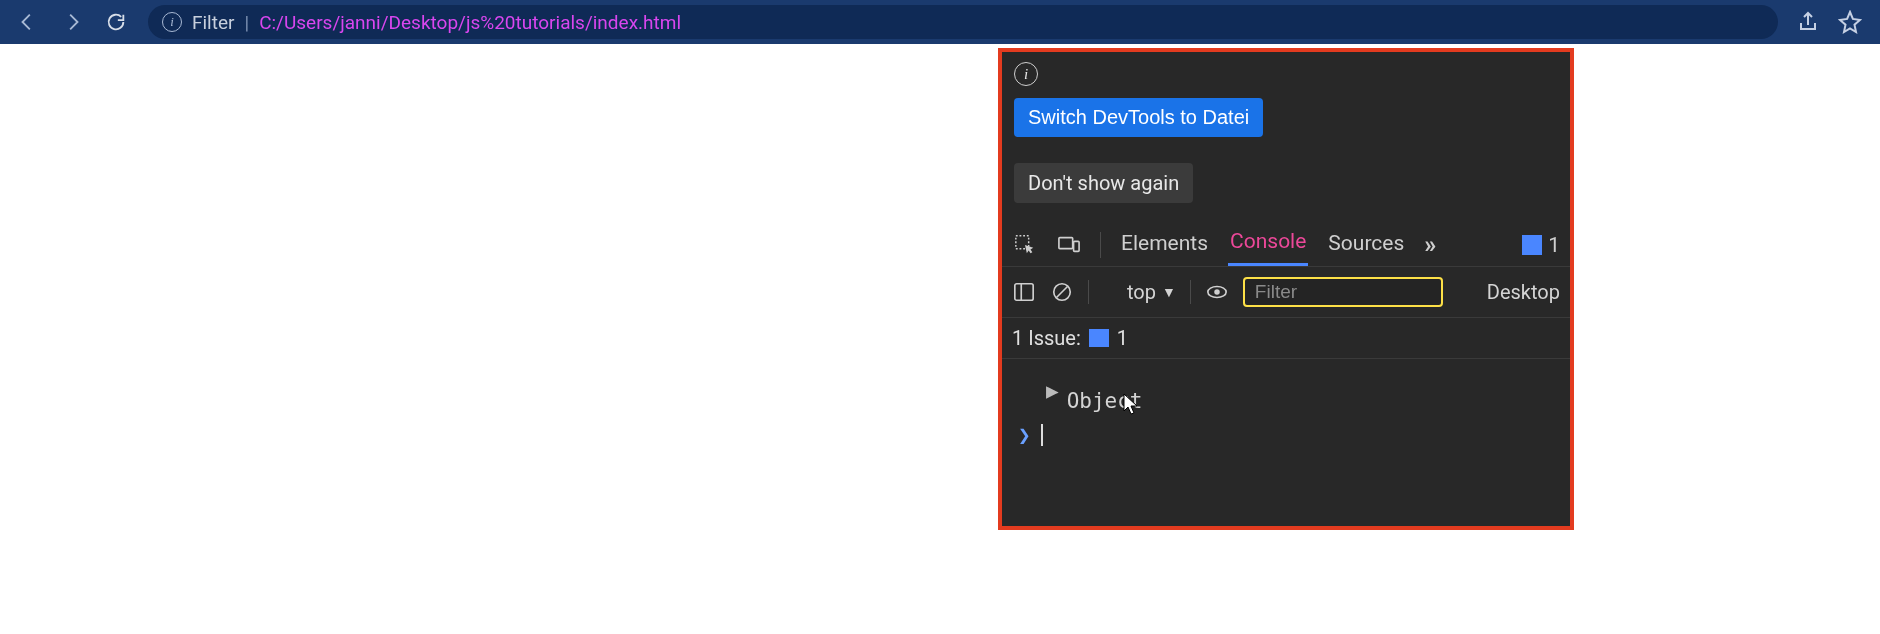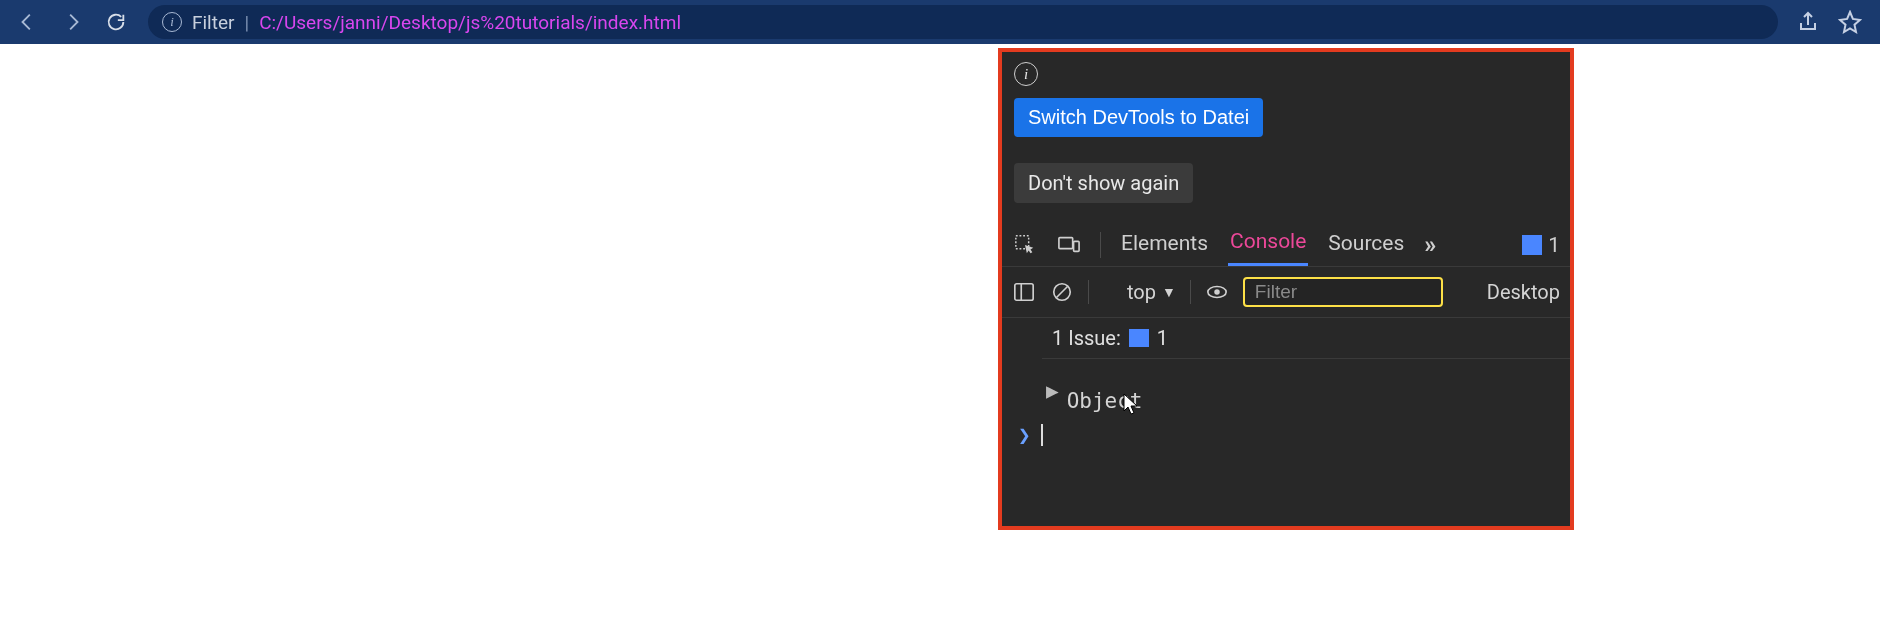--- a/index.html
+++ b/index.html
@@ -100,21 +100,20 @@
     .filter-input {
       flex:0 0 200px; min-width:120px; height:30px;
       background:#242424; border:2px solid #fde047; border-radius:4px; padding:0 10px;
       color:#e5e5e5; font-size:19px;
     }
     .filter-input::placeholder{color:#8a8a8a;}
     .default-lbl { margin-left:auto; color:#d4d4d4; }
     .issues-row {
       display:flex;align-items:center;gap:8px;padding:8px 10px;font-size:20px;color:#e0e0e0;
       border-bottom:1px solid #3a3a3a;
-      margin-left:40px;
     }
     .issue-chip { width:20px;height:18px;background:#4a86ff;display:inline-block; }
     .console-body { padding:10px 10px; font-family:Menlo,Consolas,monospace; font-size:21px; color:#ddd; position:relative; }
     .obj-line { display:flex;align-items:center;gap:8px; padding-left:34px; }
     .tri { color:#bbb; }
     .obj-text { color:#d4d4d4;margin-top:20px; }
     .prompt-line { display:flex;align-items:center;gap:10px; padding:10px 0 0 6px; }
     .prompt-caret { color:#6aa0ff; }
     .cursor { width:2px;height:22px;background:#ddd;display:inline-block; }
     .mouse-cursor {

